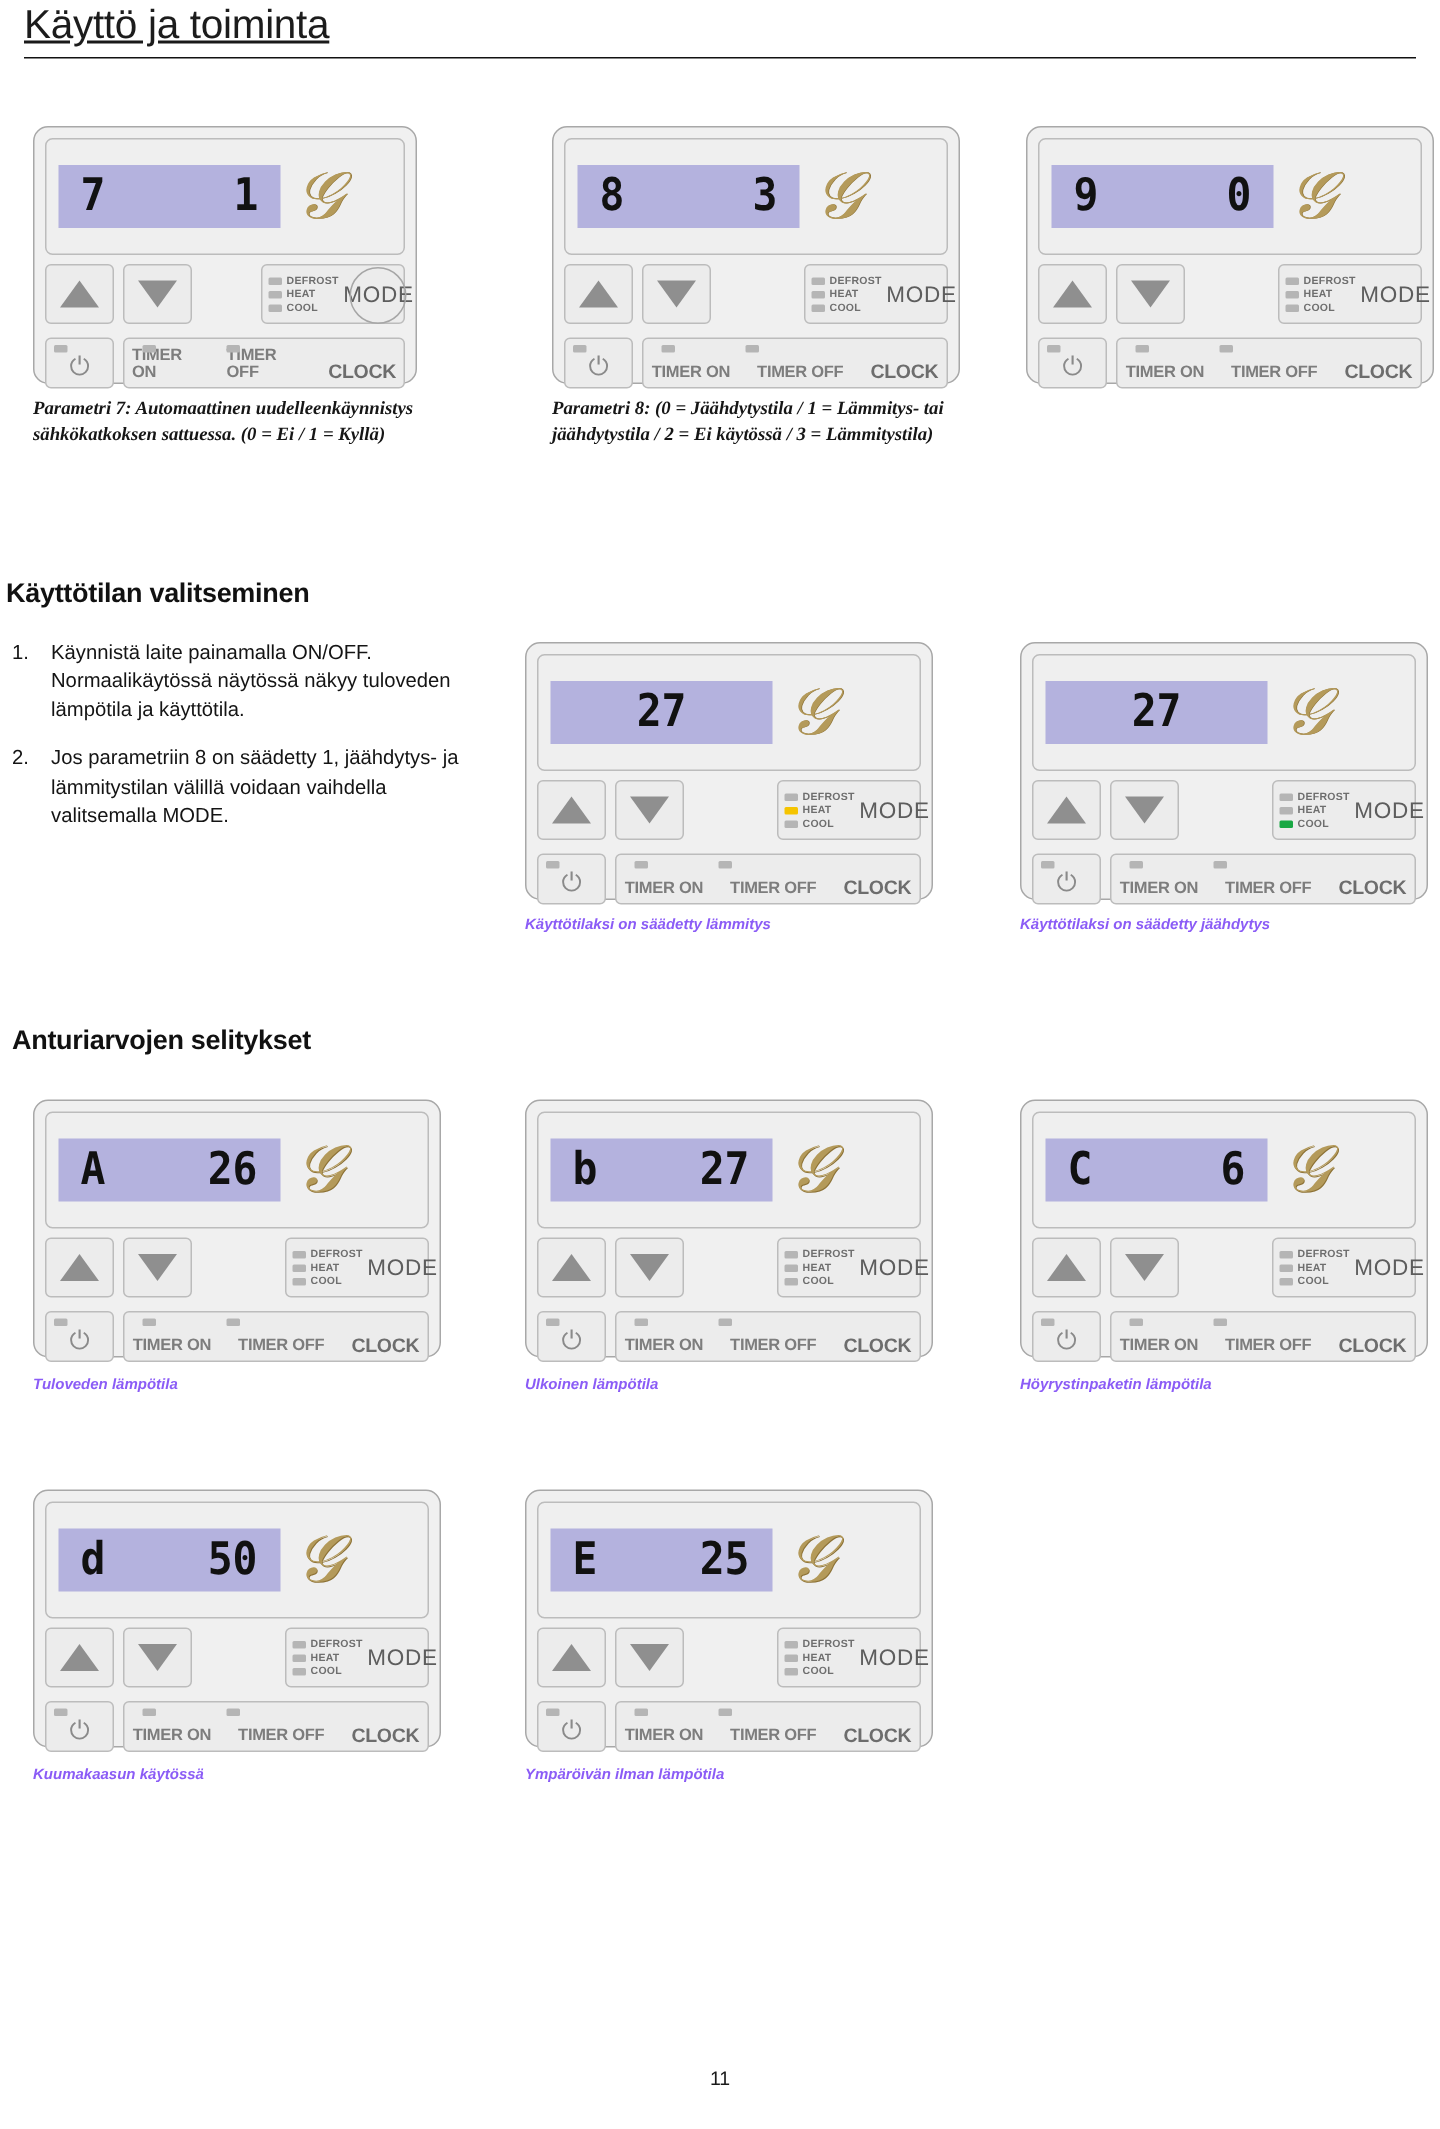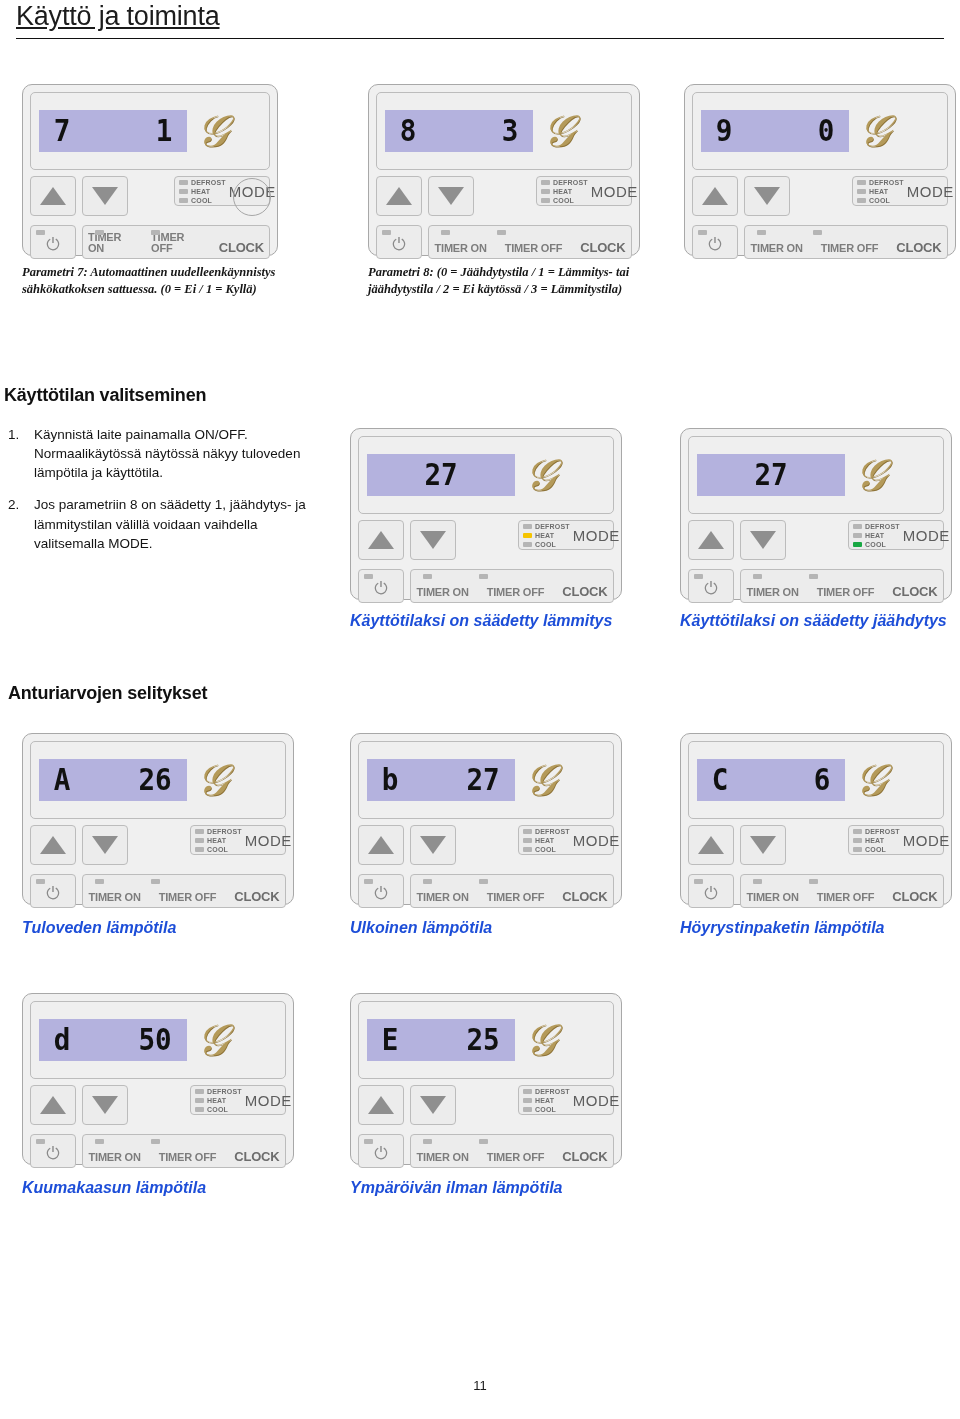--- a/index.html
+++ b/index.html
@@ -113,21 +113,21 @@
     border-bottom: 18px solid #8f8f8f;
   }
   .tri-down {
     width: 0; height: 0;
     border-left: 13px solid transparent;
     border-right: 13px solid transparent;
     border-top: 18px solid #8f8f8f;
   }
   .mode-box {
     margin-left: auto;
-    width: 96px; height: 30px;
+    width: 96px; height: 40px;
     background: #ececec;
     border: 1px solid #bcbcbc;
     border-radius: 4px;
     display: flex; align-items: center;
     padding: 0 4px;
     position: relative;
   }
   .leds {
     display: flex; flex-direction: column;
     justify-content: center; gap: 2px;
@@ -215,23 +215,23 @@
     font-style: italic;
     font-weight: 700;
     font-size: 12.5px;
     line-height: 1.38;
     color: #161616;
   }
   .caption-sans {
     font-family: "Liberation Sans", sans-serif;
     font-style: italic;
     font-weight: 700;
-    font-size: 16px;
+    font-size: 10px;
     line-height: 1.38;
-    color: #1d4ed8;
+    color: #8b5cf6;
   }
 
   h2.section {
     font-family: "Liberation Sans", sans-serif;
     font-size: 18px;
     font-weight: 700;
     color: #111;
     margin: 0;
     letter-spacing: -0.2px;
   }
@@ -728,21 +728,21 @@
       </div>
       <div class="timer-box">
         <span class="led-chip a"></span>
         <span class="led-chip b"></span>
         <span class="timer-text">TIMER ON</span>
         <span class="timer-text">TIMER OFF</span>
         <span class="timer-text big">CLOCK</span>
       </div>
     </div>
   </div>
-  <div class="caption-sans" style="margin-top:12px;">Kuumakaasun lämpötila</div>
+  <div class="caption-sans" style="margin-top:12px;">Kuumakaasun käytössä</div>
 </div>
 
 <div class="row-panels" style="left:350px; top:993px;">
   <div class="panel wide">
     <div class="panel-screen">
       <div class="lcd">
         <span class="seg">E</span>
         <span class="seg">25</span>
       </div>
       <div class="brandmark">𝒢</div>

